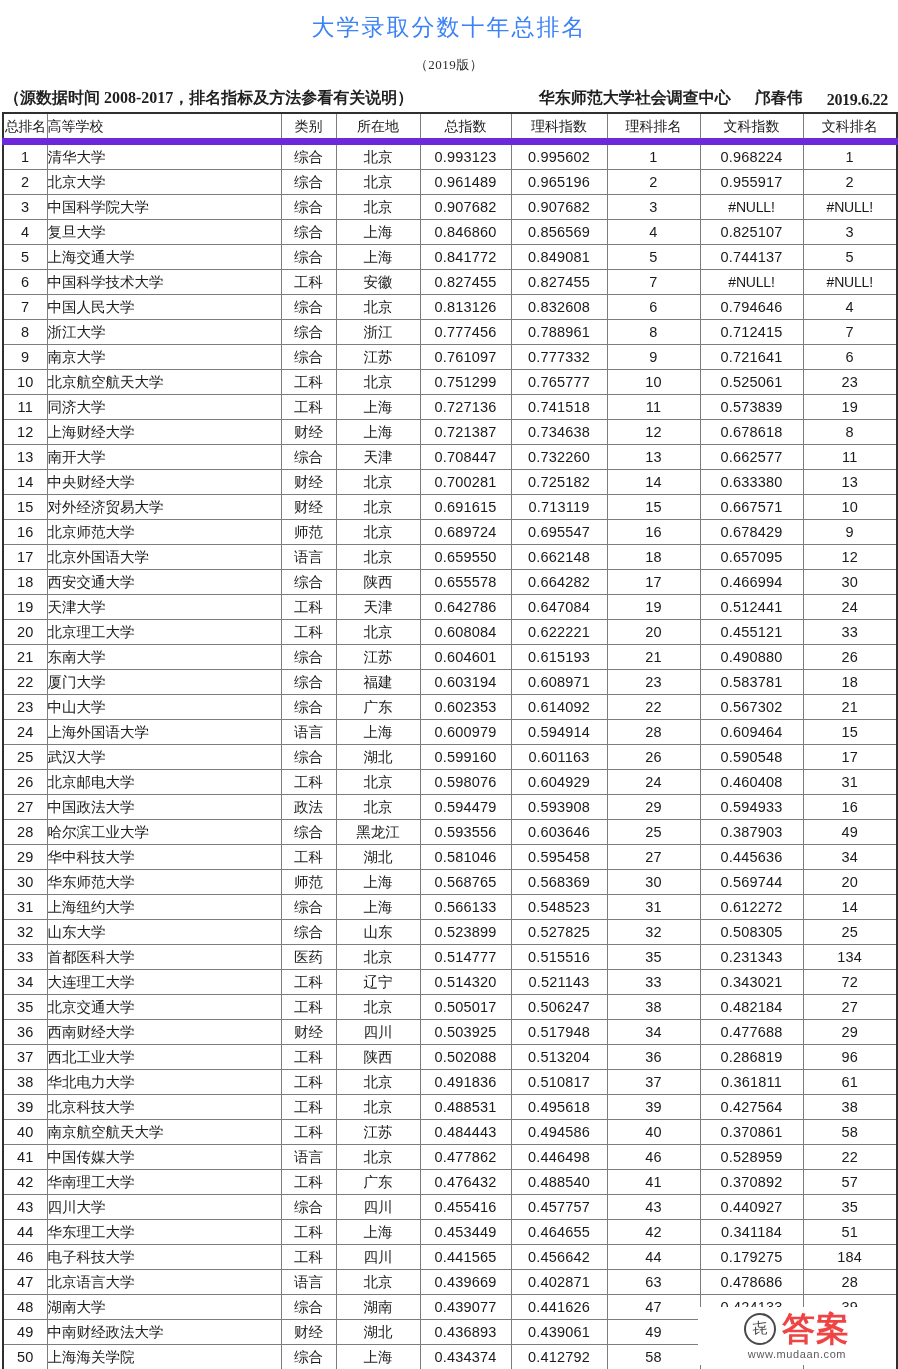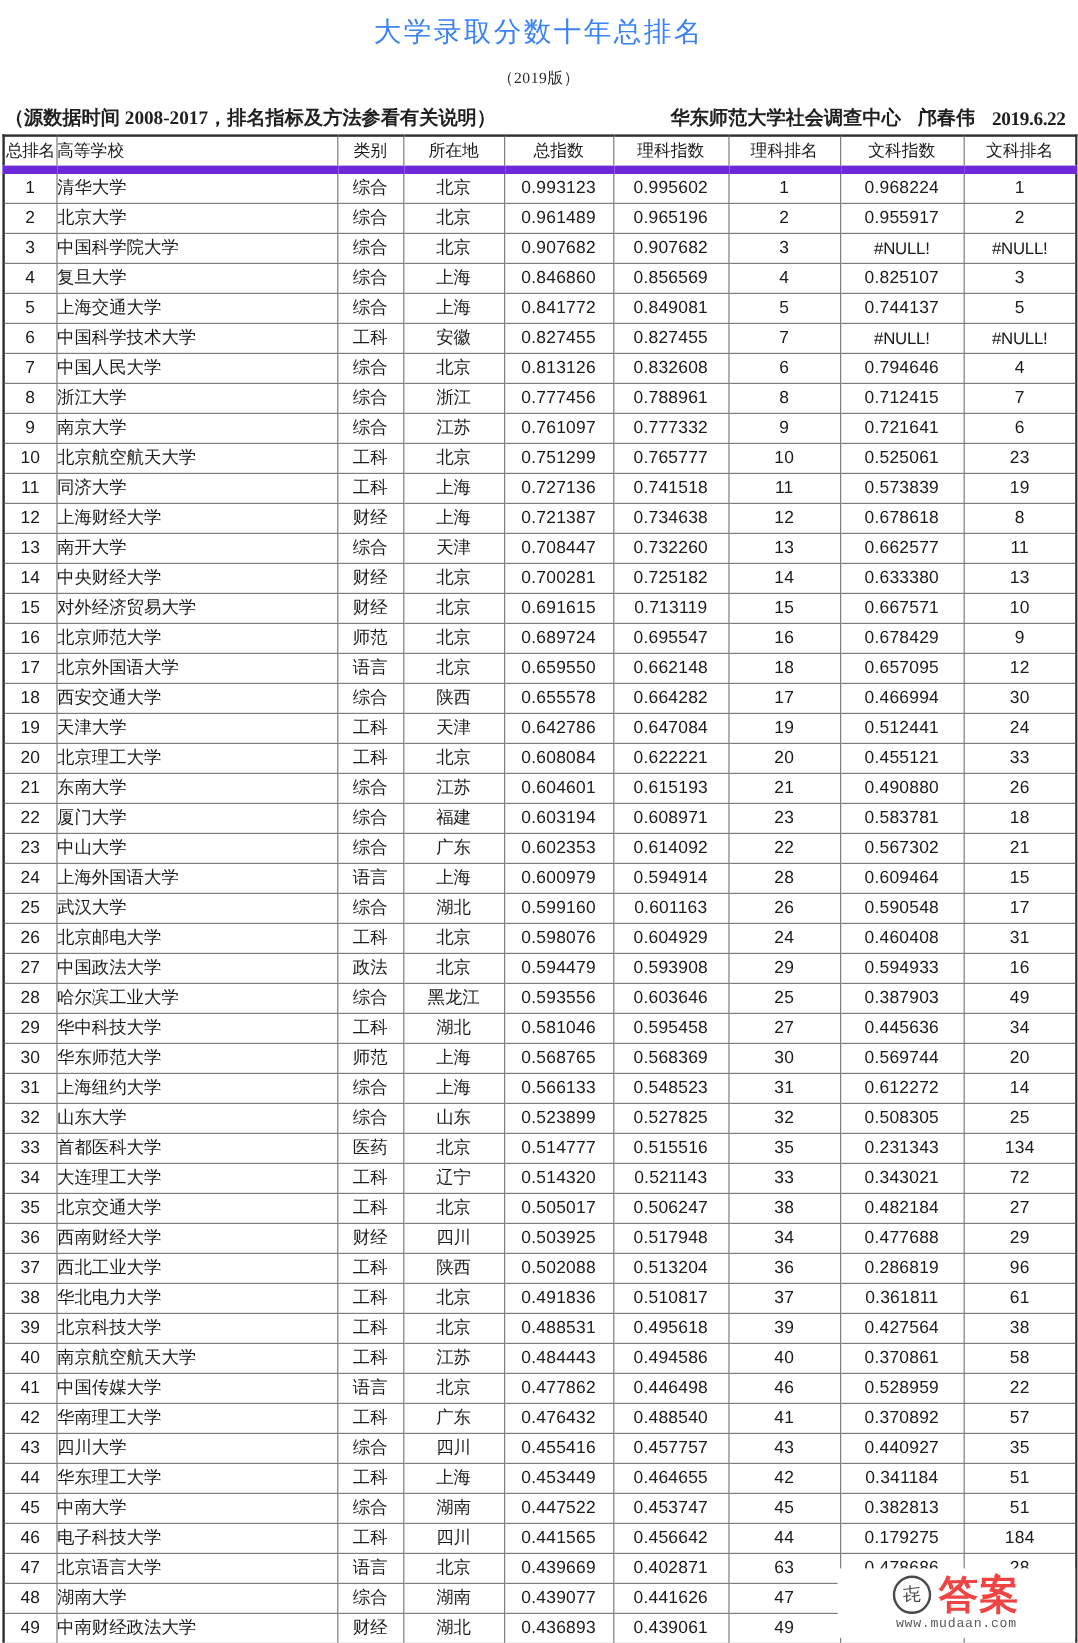--- a/index.html
+++ b/index.html
@@ -54,21 +54,21 @@
     font-weight: bold;
     color: #1f1f1f;
     letter-spacing: 0px;
   }
   .meta-left {
     white-space: nowrap;
   }
   .meta-right {
     display: flex;
     align-items: flex-end;
-    gap: 14px;
+    gap: 24px;
     white-space: nowrap;
     padding-right: 6px;
     text-align: center;
   }
   .meta-center-text { letter-spacing: 0px; }
   .meta-author { letter-spacing: 0px; }
   .meta-date { letter-spacing: -0.3px; }
 
   
   table.rank-table {
@@ -183,21 +183,21 @@
     font-size: 33px;
     font-weight: bold;
     color: #ef4444;
     font-family: "DejaVu Serif", "Liberation Serif", serif;
     letter-spacing: 1px;
     line-height: 1;
   }
   .wm-url {
     font-size: 11px;
     color: #5a5a5a;
-    font-family: Liberation Mono, monospace;
+    font-family: Liberation Sans, sans-serif;
     letter-spacing: 0.6px;
     margin-top: 3px;
   }
 </style>
 </head>
 <body>
 
 <div class="page">
 
   <h1 class="doc-title">大学录取分数十年总排名</h1>
@@ -716,31 +716,20 @@
           <td class="cell-left cjk">华东理工大学</td>
           <td class="cell-center cjk">工科</td>
           <td class="cell-center cjk">上海</td>
           <td class="cell-center num">0.453449</td>
           <td class="cell-center num">0.464655</td>
           <td class="cell-center num">42</td>
           <td class="cell-center num">0.341184</td>
           <td class="cell-center num">51</td>
         </tr>
         <tr>
-          <td class="cell-center num">45</td>
-          <td class="cell-left cjk">中南大学</td>
-          <td class="cell-center cjk">综合</td>
-          <td class="cell-center cjk">湖南</td>
-          <td class="cell-center num">0.447522</td>
-          <td class="cell-center num">0.453747</td>
-          <td class="cell-center num">45</td>
-          <td class="cell-center num">0.382813</td>
-          <td class="cell-center num">51</td>
-        </tr>
-        <tr>
           <td class="cell-center num">46</td>
           <td class="cell-left cjk">电子科技大学</td>
           <td class="cell-center cjk">工科</td>
           <td class="cell-center cjk">四川</td>
           <td class="cell-center num">0.441565</td>
           <td class="cell-center num">0.456642</td>
           <td class="cell-center num">44</td>
           <td class="cell-center num">0.179275</td>
           <td class="cell-center num">184</td>
         </tr>

